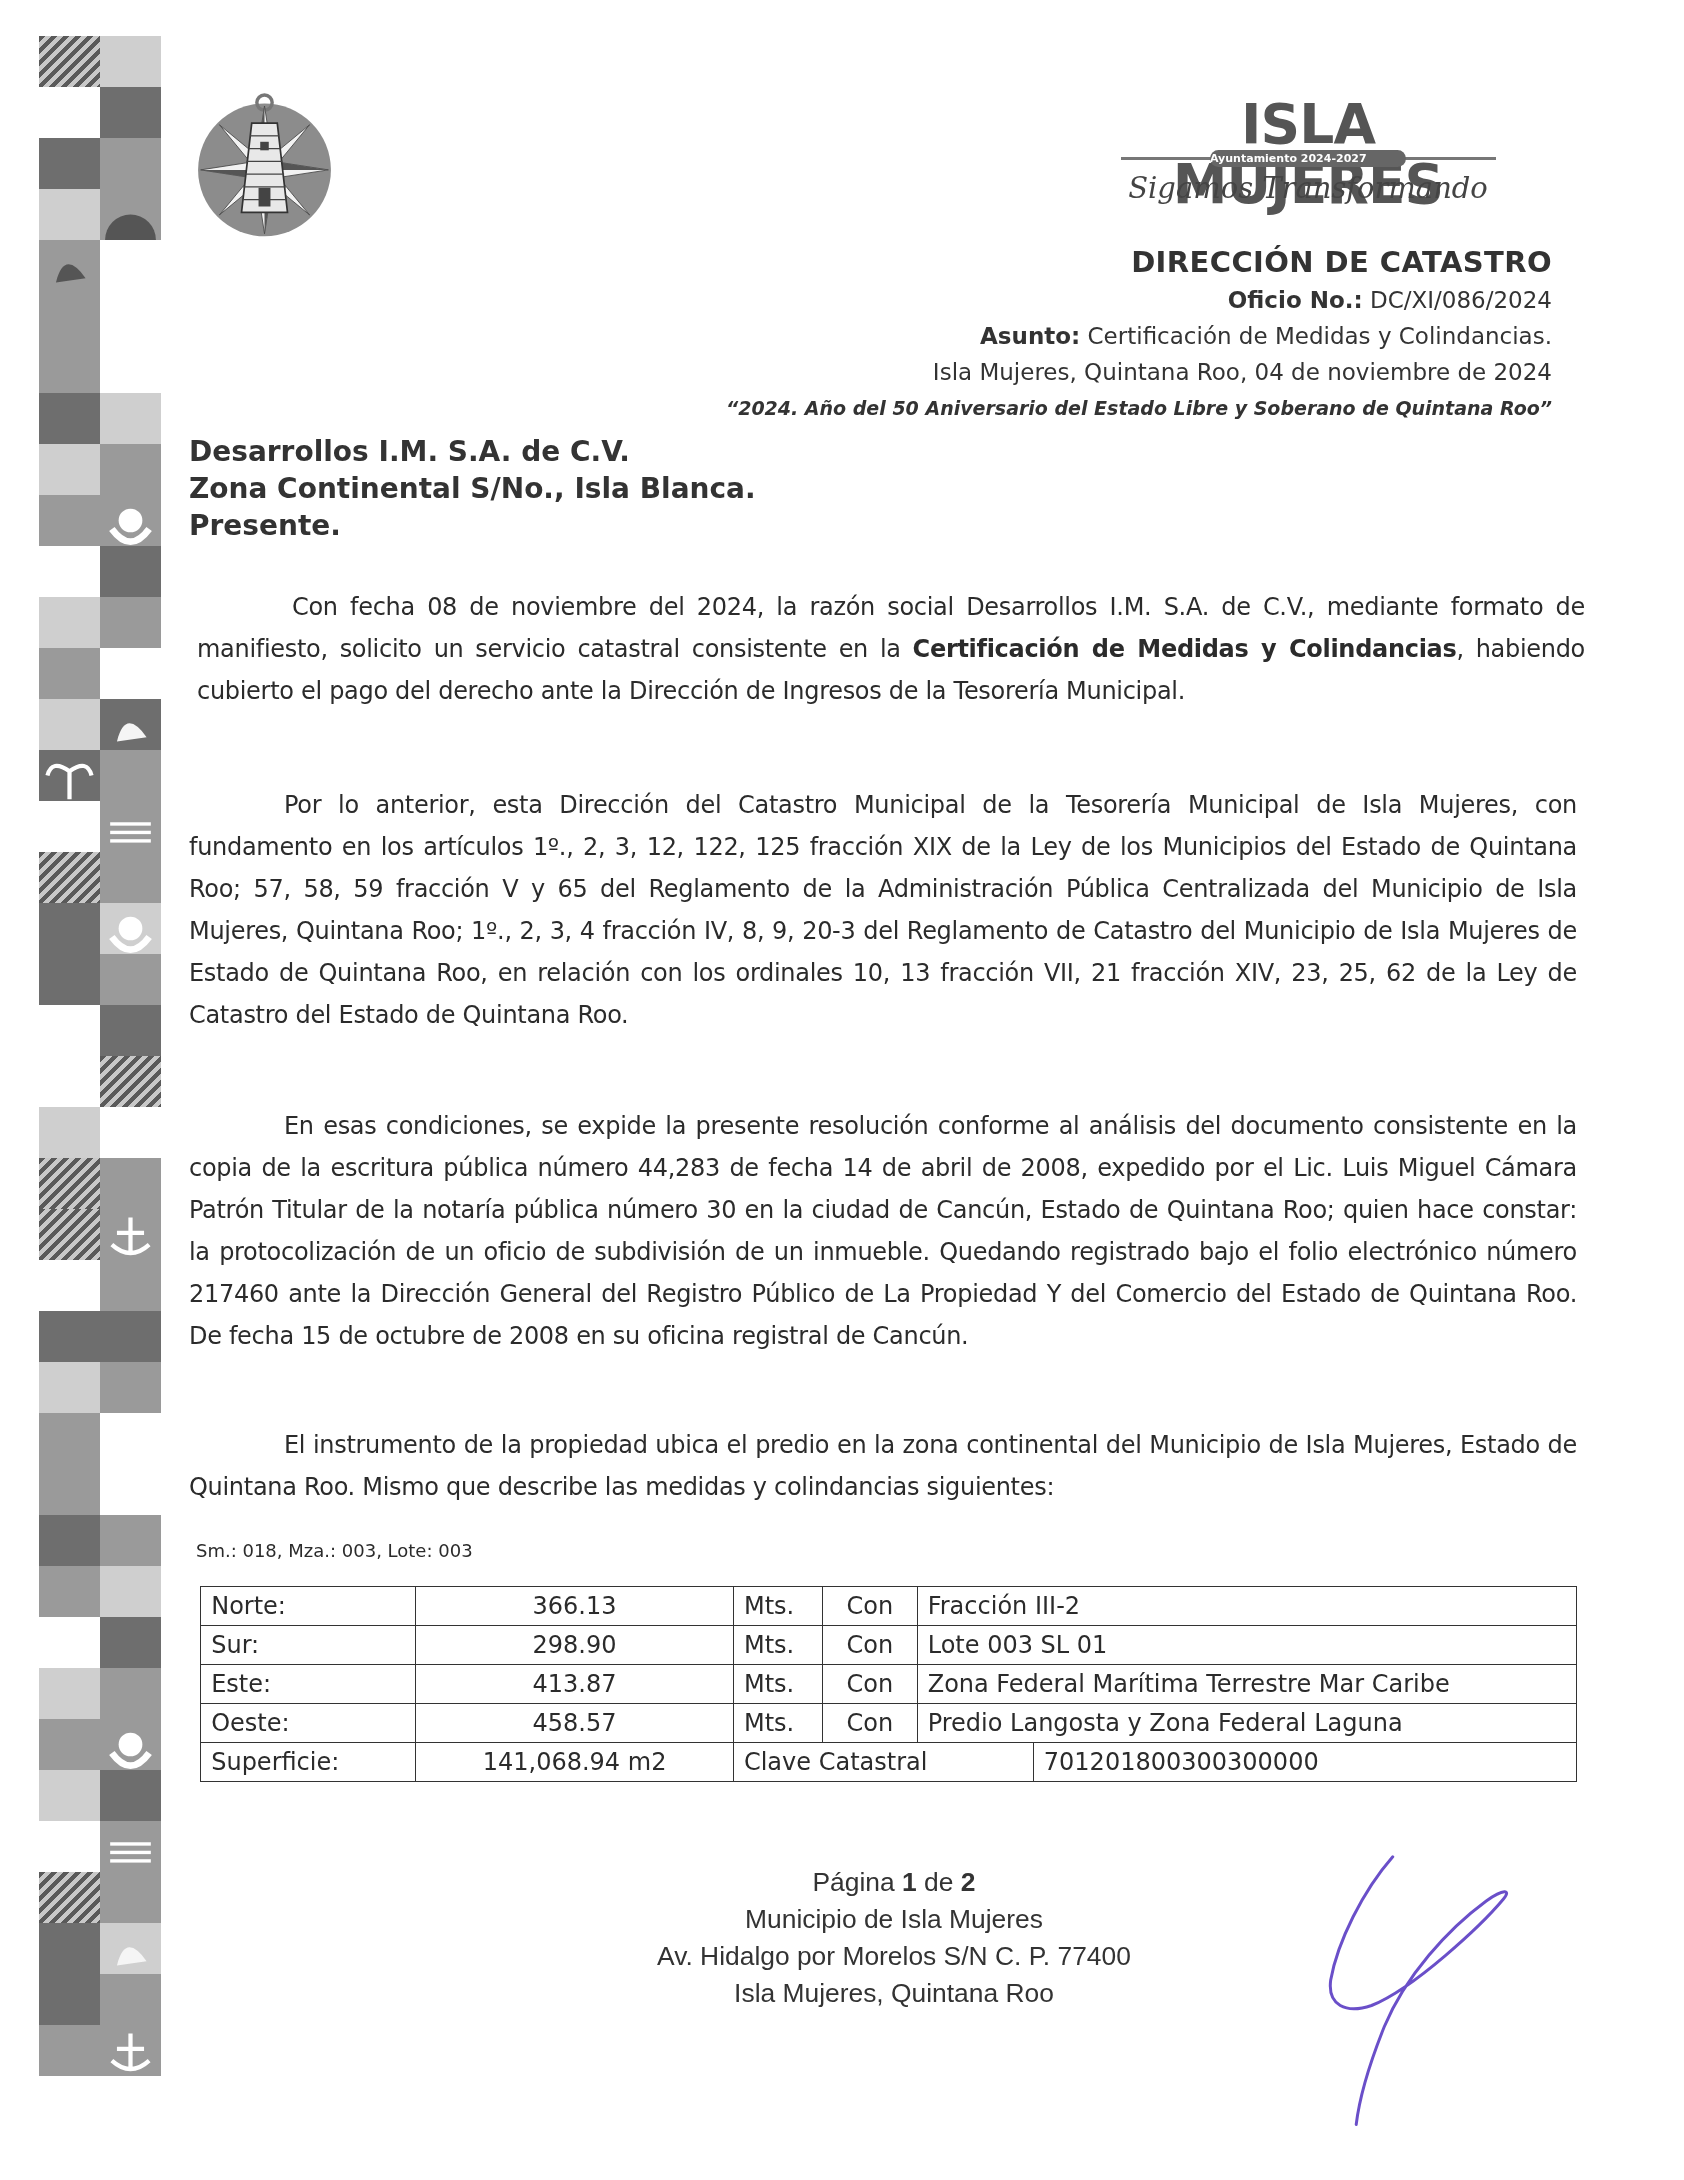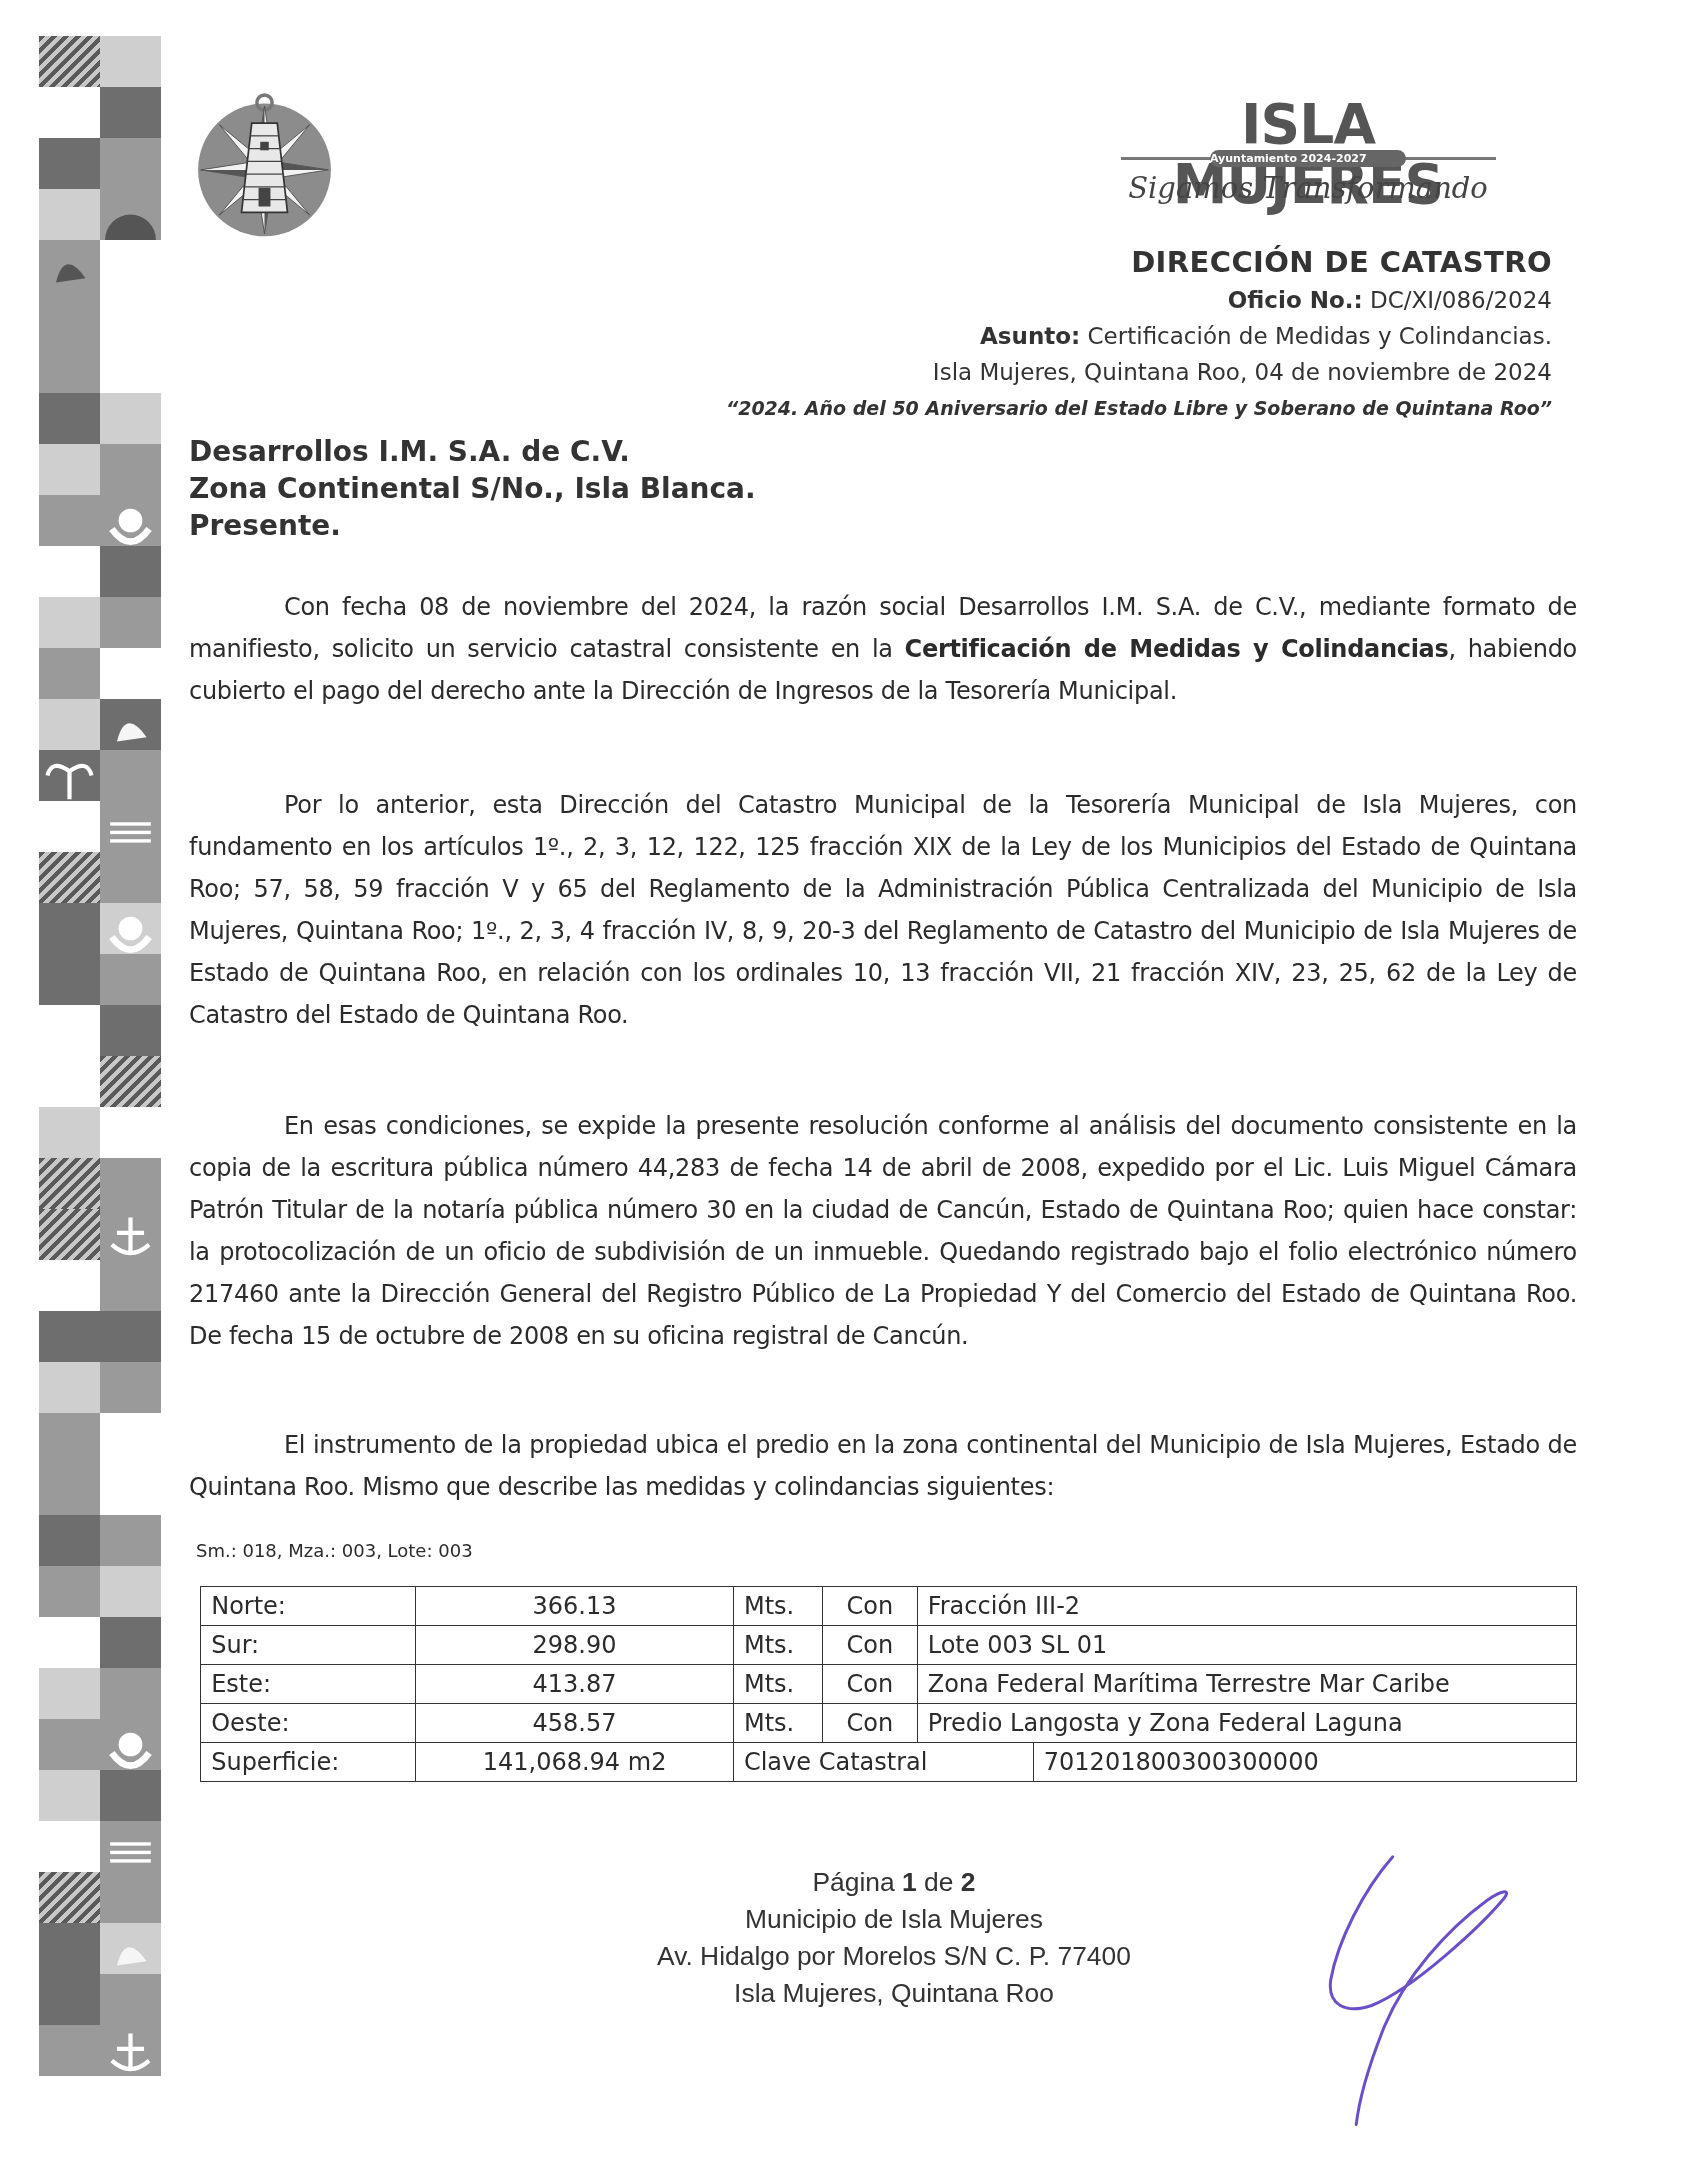--- a/index.html
+++ b/index.html
@@ -55,21 +55,21 @@
     position: absolute; left: 189px; top: 433px; font-weight: bold; font-size: 28px;
     line-height: 37px; color: #333;
   }
 
   
   .body-text {
     position: absolute; left: 189px; width: 1388px; font-size: 24px; line-height: 42px;
     text-align: justify; color: #2b2b2b; letter-spacing: -0.3px;
   }
   .body-text .indent { display: inline-block; width: 95px; }
-  .p1 { top: 586px; }
+  .p1 { top: 586px; margin-left: 8px; }
   .p2 { top: 784px; }
   .p3 { top: 1105px; }
   .p4 { top: 1424px; }
 
   .lot-id { position: absolute; left: 196px; top: 1540px; font-size: 18px; color: #2b2b2b; }
 
   
   .measure-table {
     position: absolute; left: 200px; top: 1586px; width: 1377px;
     border-collapse: collapse; font-size: 24px; color: #2b2b2b;

